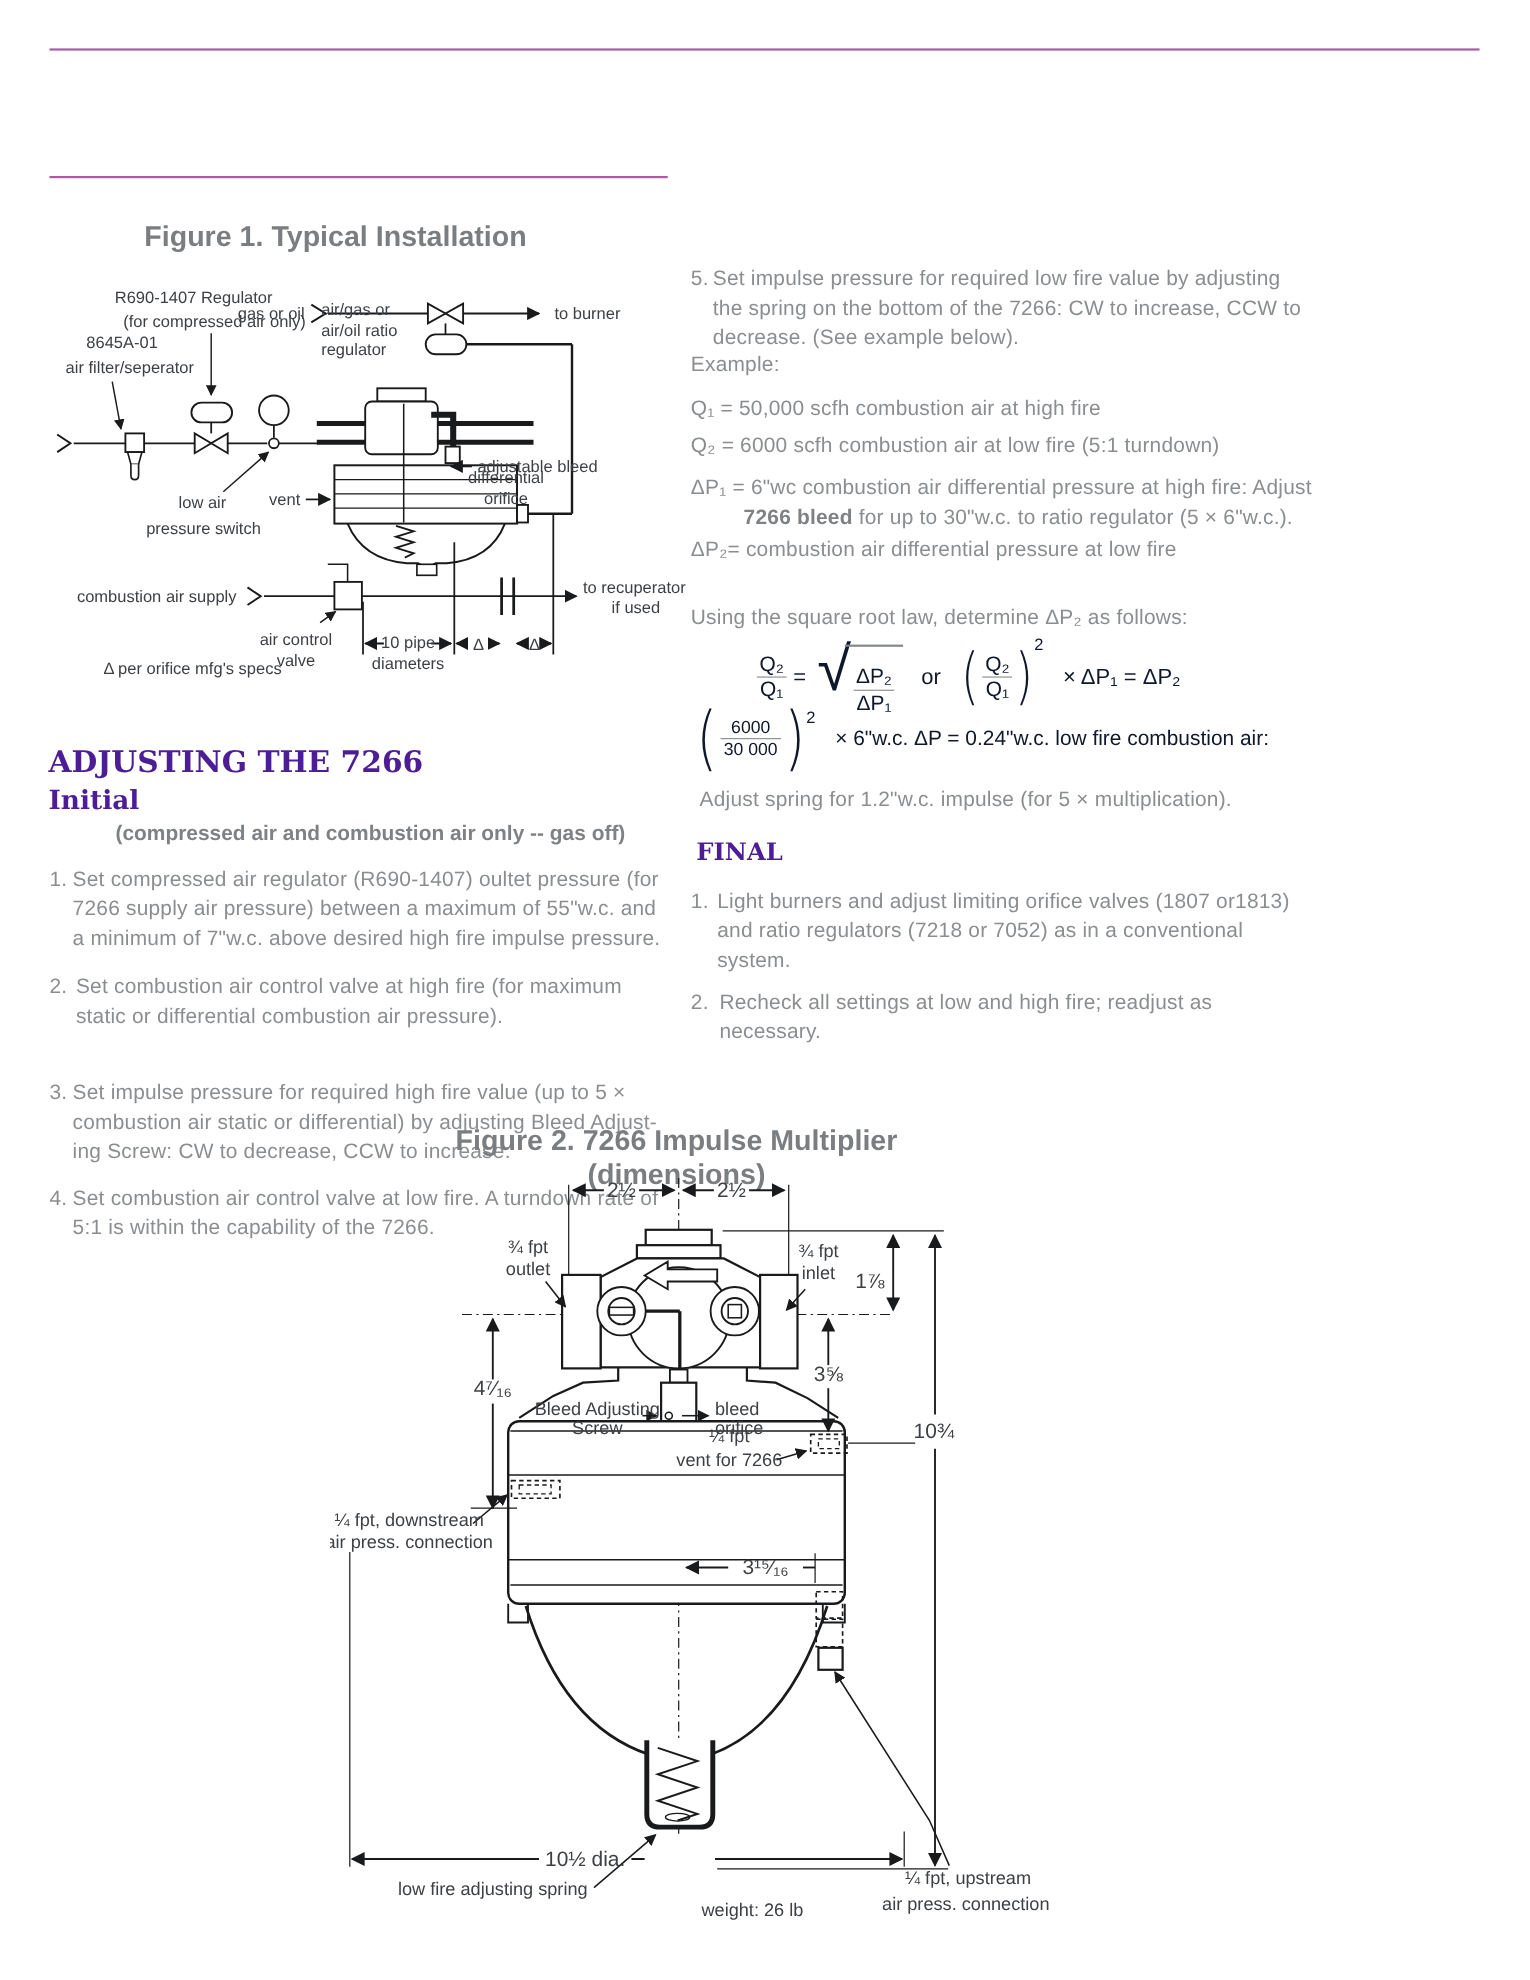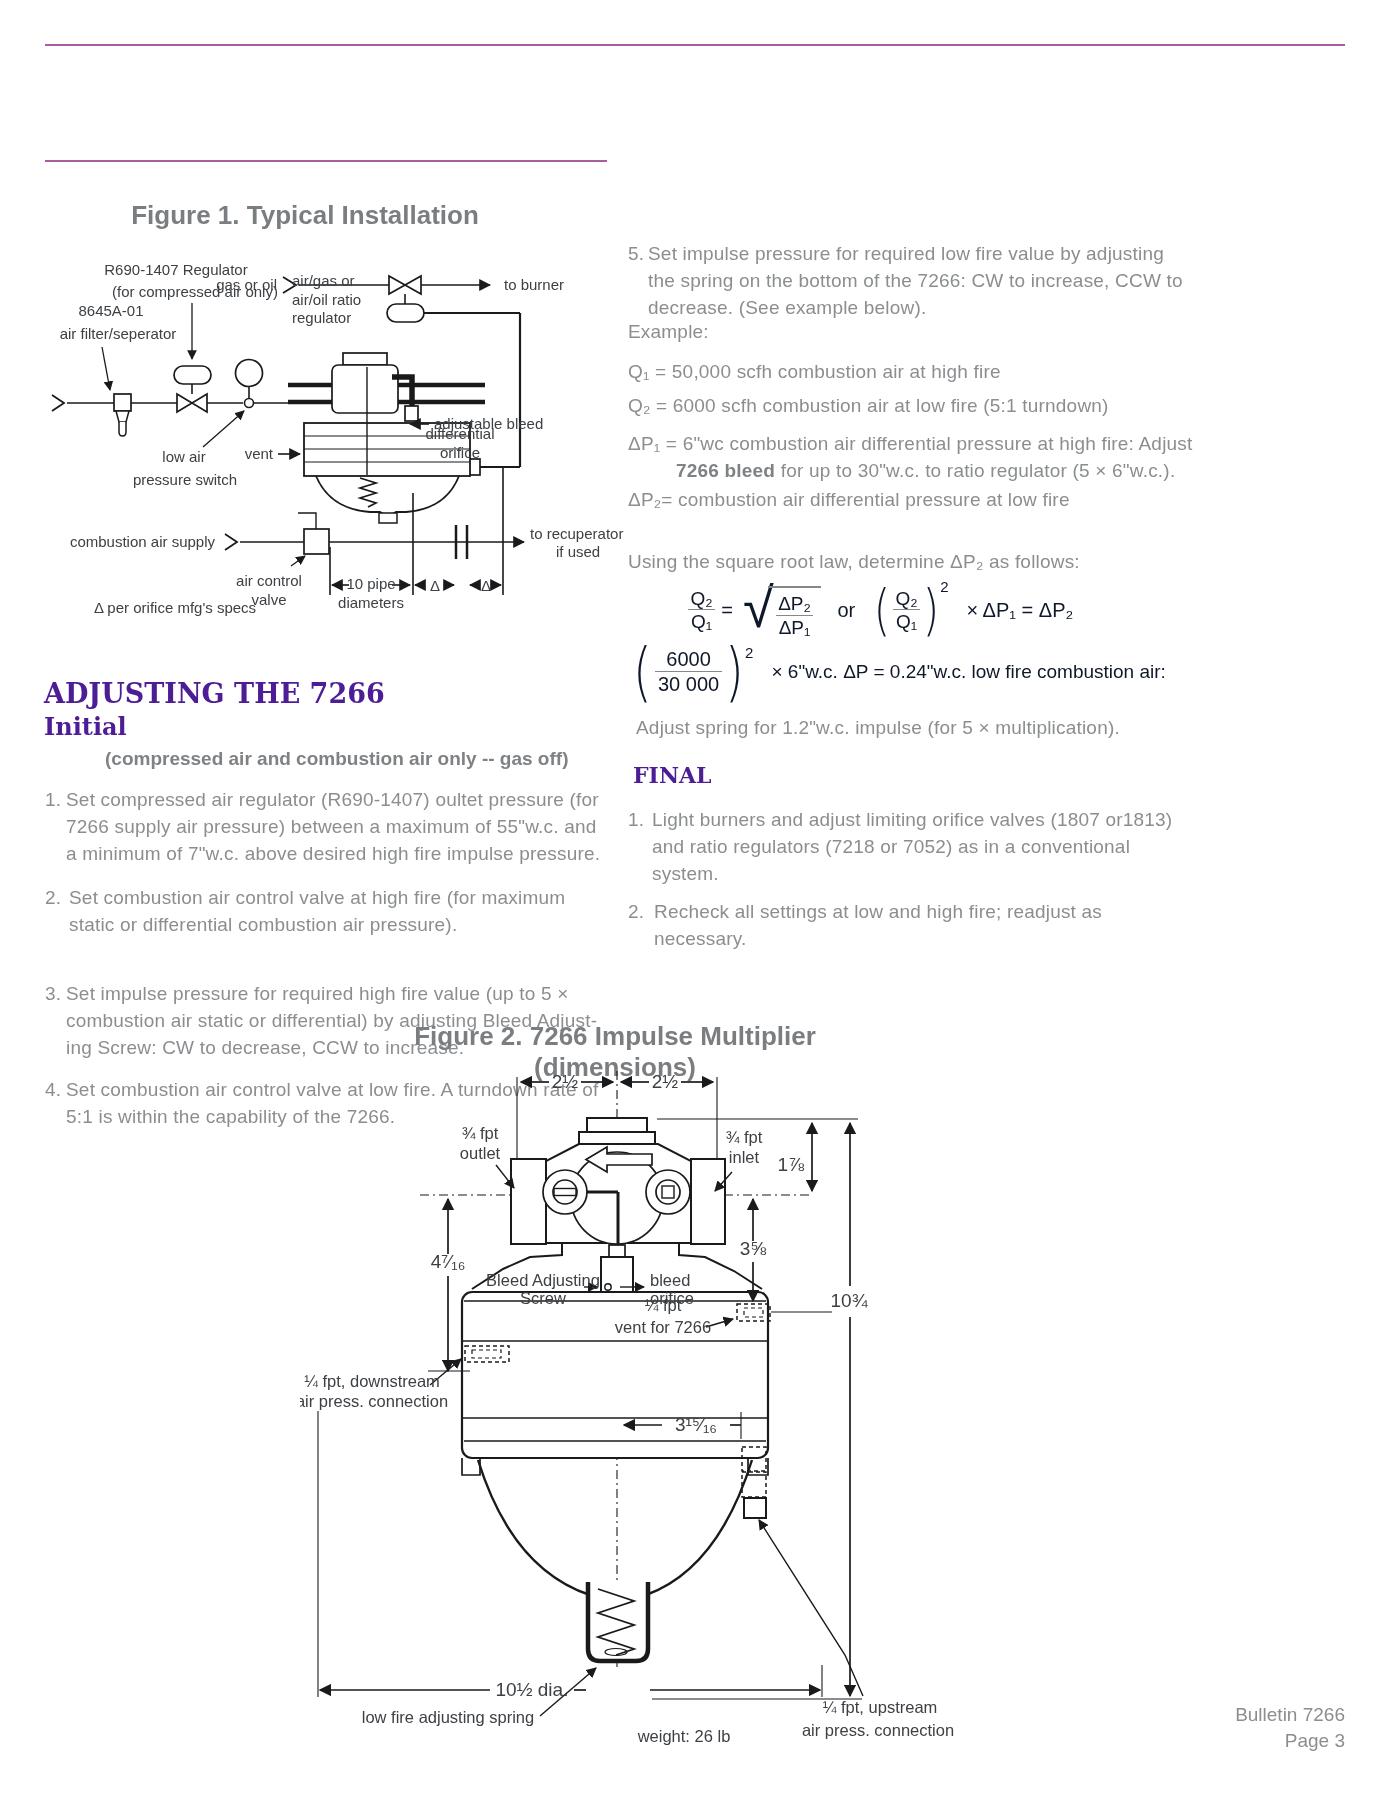--- a/index.html
+++ b/index.html
@@ -22,21 +22,21 @@
   svg text{font-family:"Liberation Sans","DejaVu Sans",sans-serif;fill:#3d4145;}
   .t15{font-size:15px;}
   .t16{font-size:16.5px;}
   .t19{font-size:19px;}
   
   .eq{position:absolute;display:flex;align-items:center;color:#0f172a;font-size:20px;}
   .frac{display:inline-flex;flex-direction:column;align-items:center;line-height:1.15;font-size:19px;}
   .frac .d{border-top:1.7px solid #85888b;padding:1px 3px 0;}
   .sqrt{display:inline-flex;align-items:flex-start;}
   .rad{font-size:56px;line-height:52px;font-weight:200;}
-  .under{border-top:2.2px solid #85888b;padding:4px 8px 0;margin-left:-6px;margin-top:4px;text-align:center;}
+  .under{border-top:2.2px solid #85888b;padding:16px 8px 0;margin-left:-6px;margin-top:4px;text-align:center;}
   .bigp{font-size:56px;font-weight:200;line-height:48px;font-family:"DejaVu Sans",sans-serif;transform:scaleX(.75);}
   .p2{align-self:flex-start;font-size:15px;margin:-4px 4px 0 -2px;}
   .orword{margin:0 16px;}
   .eqtail{margin-left:14px;}
   .boldgray{font-weight:bold;color:#7f8285;}
 </style>
 </head>
 <body>
 
 <div class="page">
@@ -221,21 +221,21 @@
       <span>Q₂</span>
       <span class="d">Q₁</span>
     </span>
     <span class="bigp">)</span>
     <span class="p2">2</span>
     <span class="eqtail">×  ΔP₁ = ΔP₂</span>
   </div>
 
   <div class="eq" style="left:630px;top:648px;">
     <span class="bigp" style="font-size:64px;">(</span>
-    <span class="frac" style="font-size:20px;">
+    <span class="frac" style="font-size:16px;">
       <span>6000</span>
       <span class="d">30 000</span>
     </span>
     <span class="bigp" style="font-size:64px;">)</span>
     <span class="p2">2</span>
     <span class="eqtail" style="font-size:19px;">× 6"w.c.  ΔP = 0.24"w.c. low fire combustion air:</span>
   </div>
   <div class="abs body-txt" style="left:636px;top:714px;">Adjust spring for 1.2"w.c. impulse (for 5 × multiplication).</div>
 
   <div class="h-mag" style="left:633px;top:762px;font-size:22px;">FINAL</div>
@@ -377,18 +377,14 @@
       <text x="72" y="352" text-anchor="middle">air press. connection</text>
       <text x="396" y="376" text-anchor="middle" class="t19">3¹⁵⁄₁₆</text>
       <text x="232" y="641" text-anchor="middle" class="t19">10½  dia.</text>
       <text x="148" y="668" text-anchor="middle">low fire adjusting spring</text>
       <text x="384" y="687" text-anchor="middle">weight:  26 lb</text>
       <text x="580" y="658" text-anchor="middle">¼ fpt, upstream</text>
       <text x="578" y="681" text-anchor="middle">air press. connection</text>
     </g>
   </svg>
 
-  <div class="footer" style="left:1100px;top:1702px;width:245px;">
-    <div>Bulletin 7266</div>
-    <div>Page 3</div>
-  </div>
 
 </div>
 
 </body></html>

